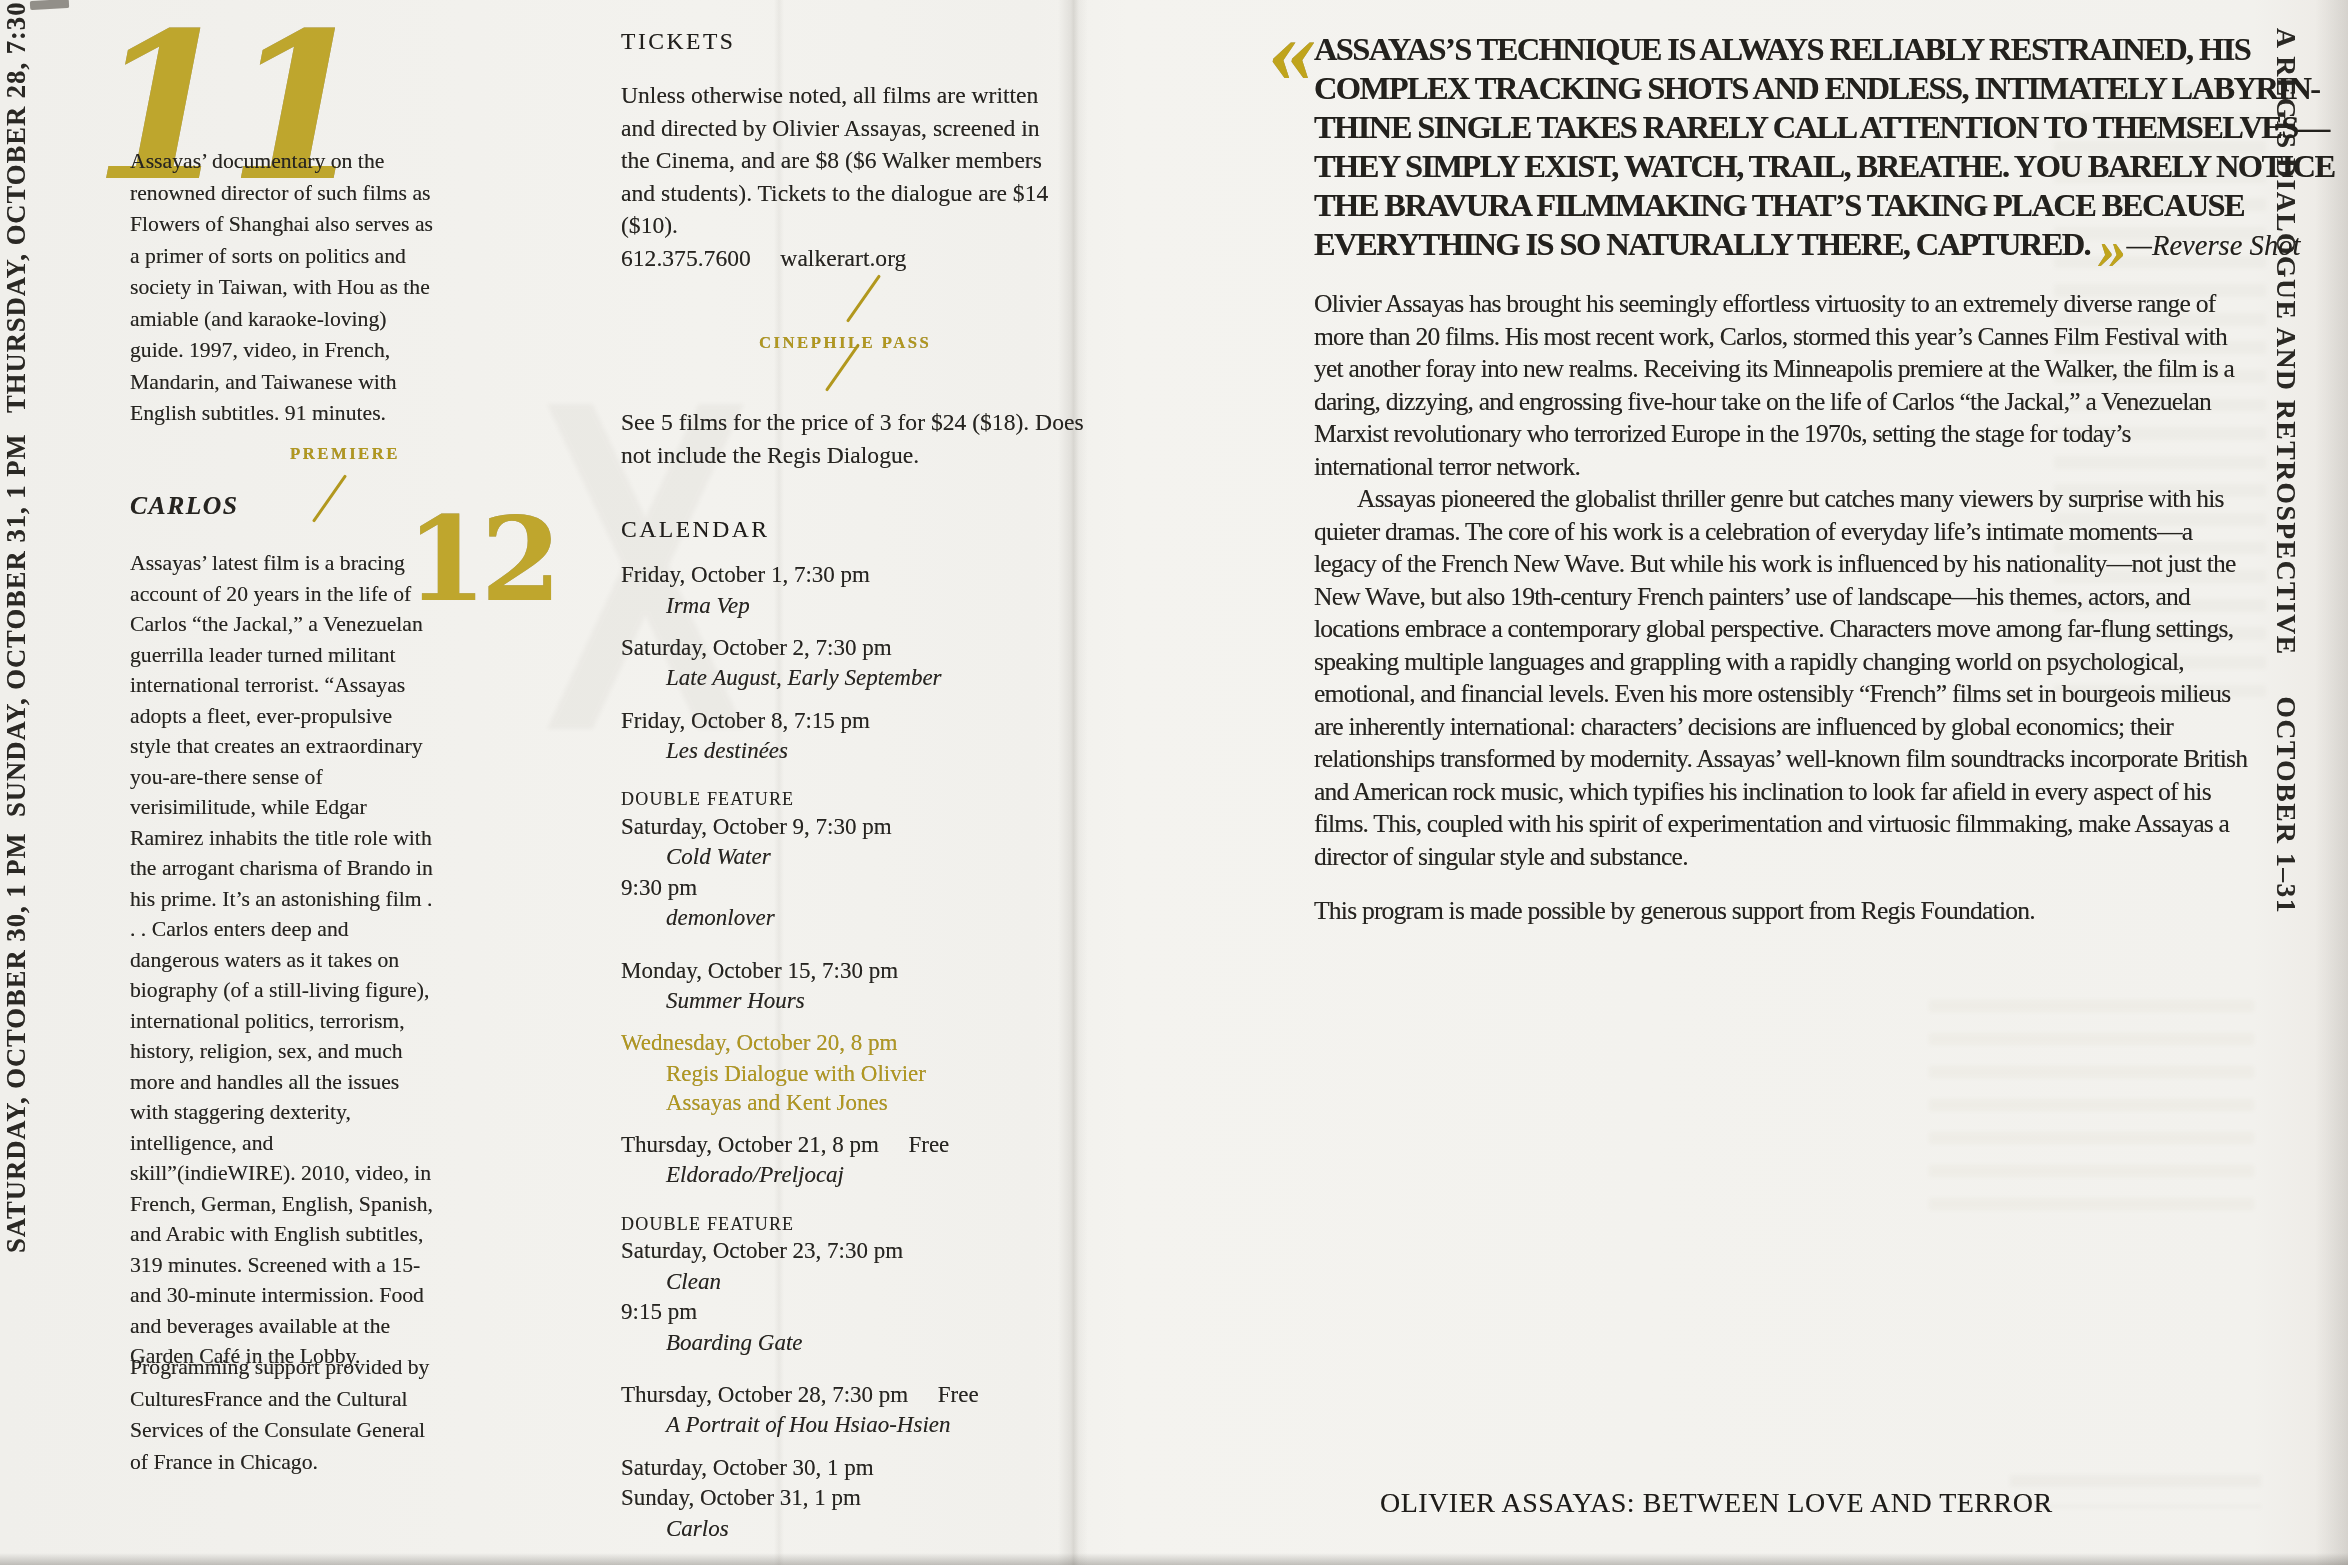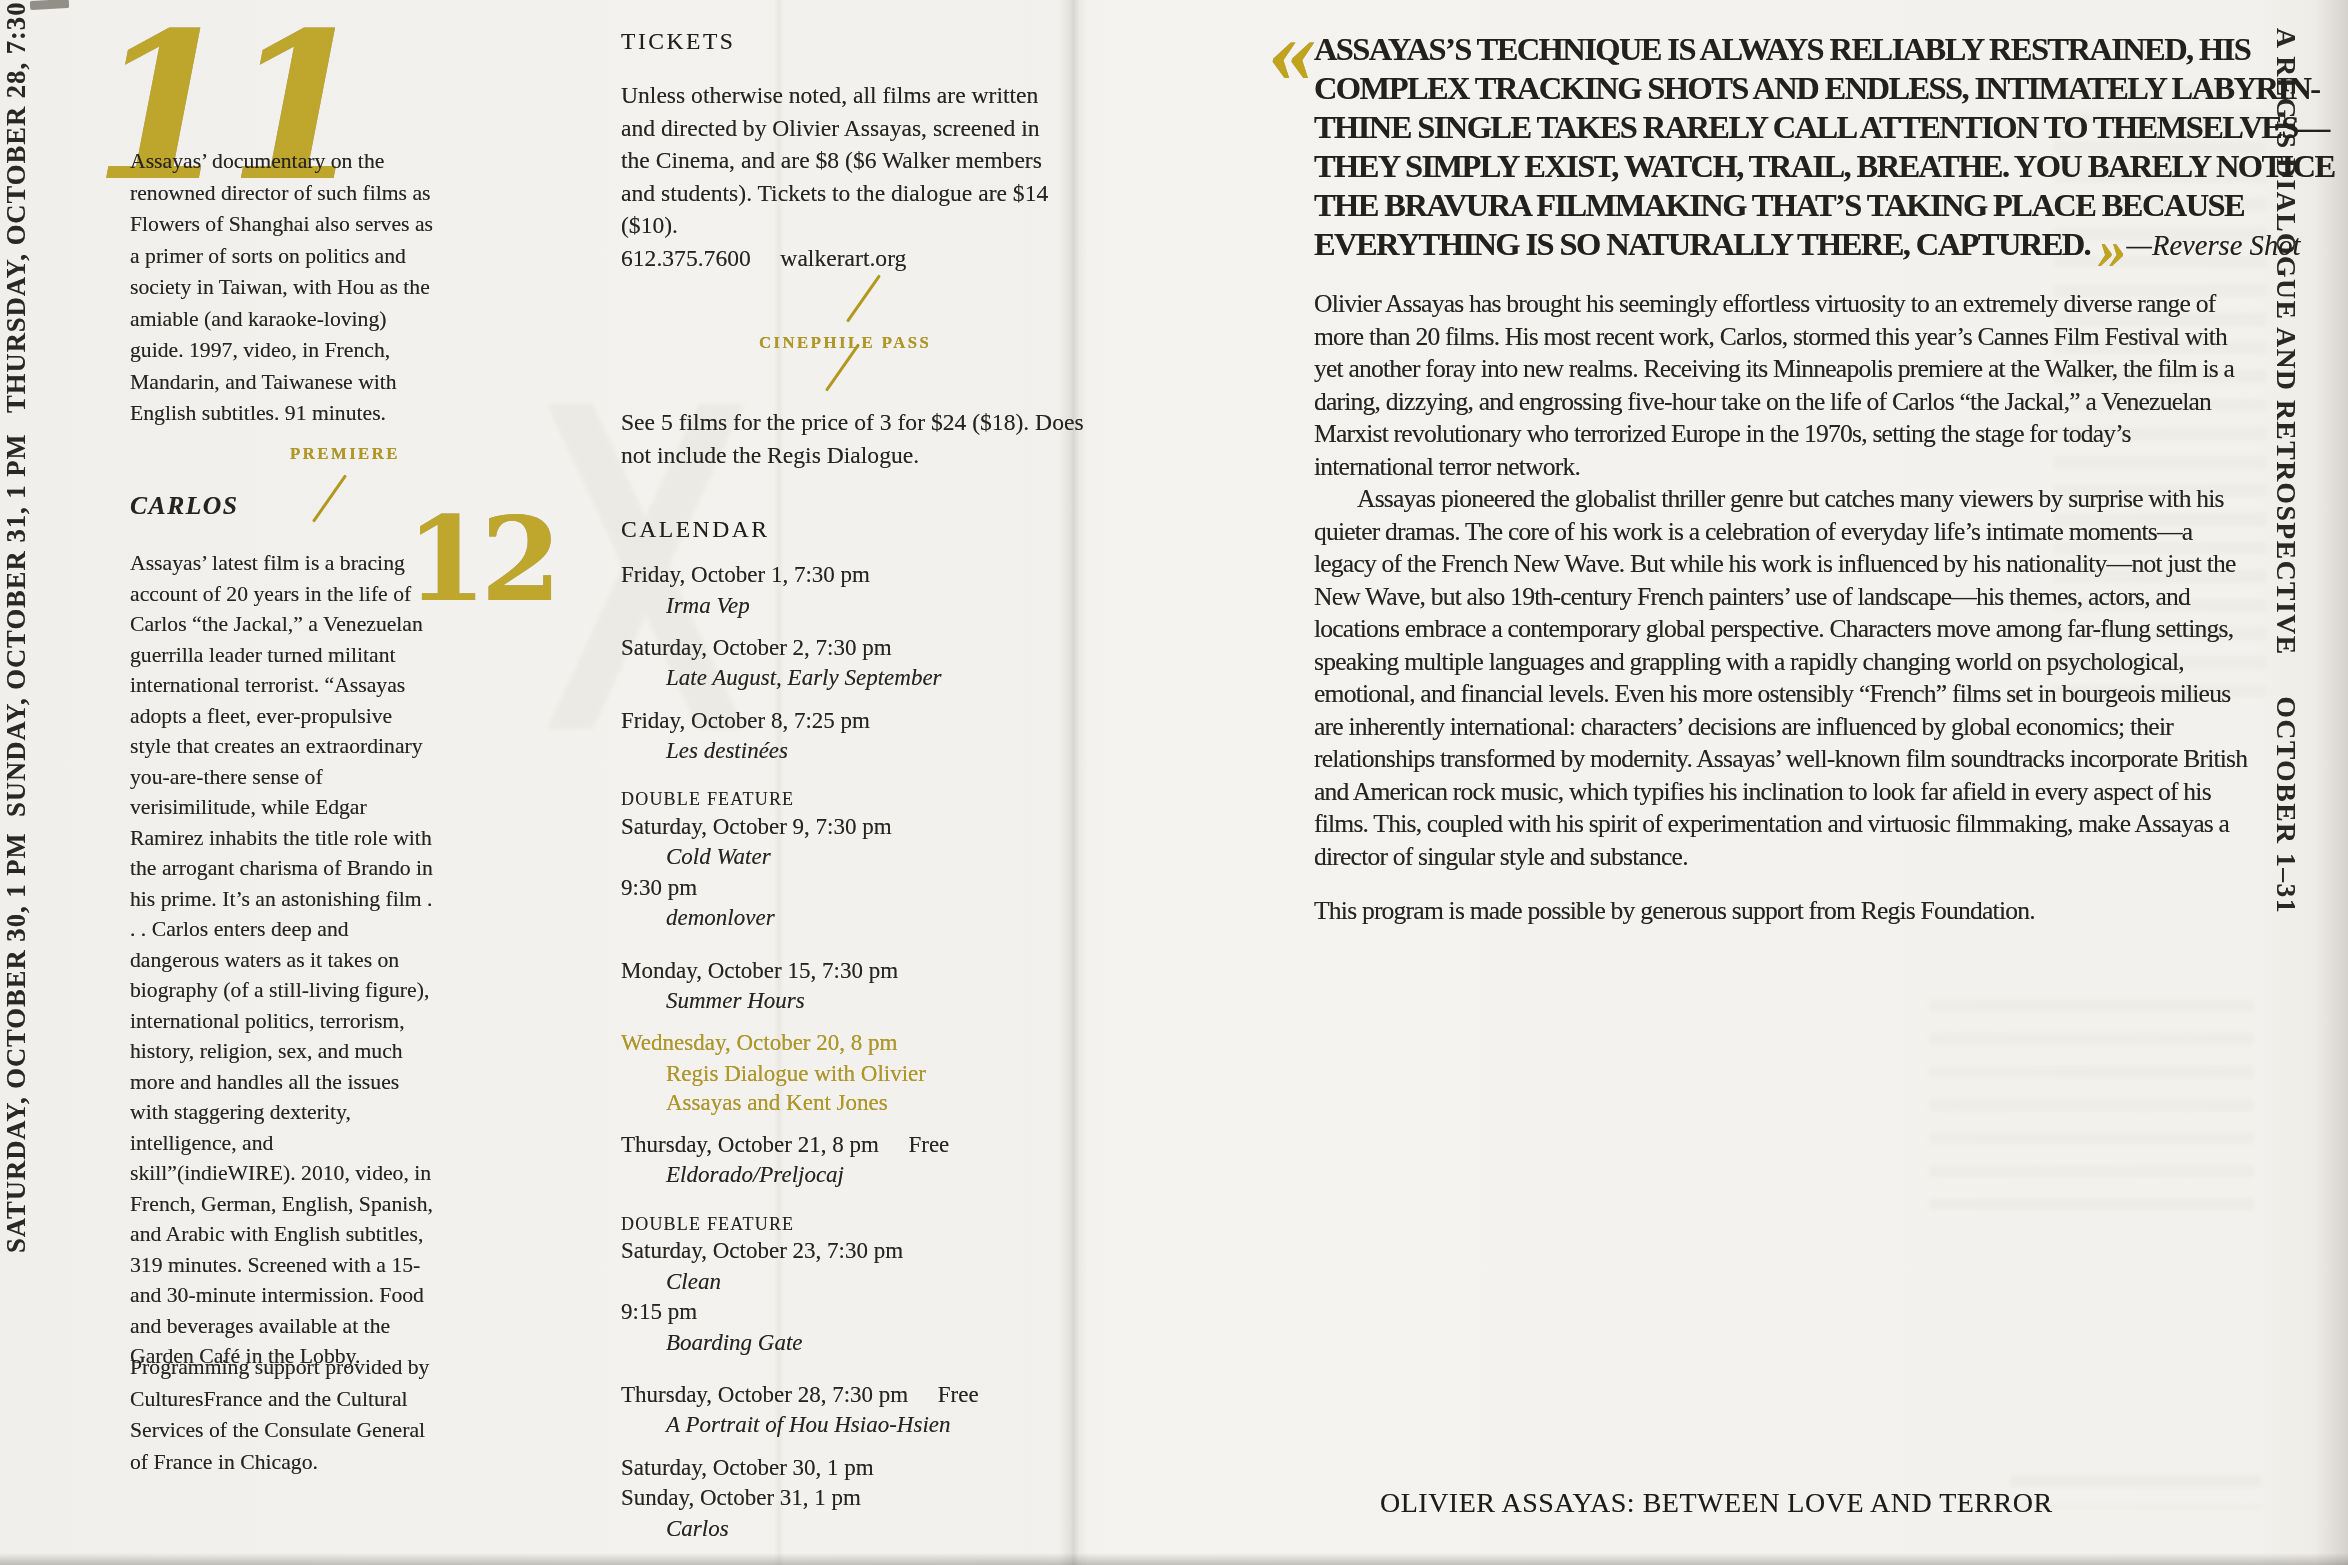--- a/index.html
+++ b/index.html
@@ -136,21 +136,21 @@
   <div class="slash" id="slash3"></div>
   <div class="abs c2" id="cine-p">See 5 films for the price of 3 for $24 ($18). Does not include the Regis Dialogue.</div>
 
   <div class="abs c2 hcaps" id="calendar-h">CALENDAR</div>
 
   <div class="abs c2" id="calendar">
     <div class="cal-line cal-date">Friday, October 1, 7:30 pm</div>
     <div class="cal-line cal-film">Irma Vep</div>
     <div class="cal-line cal-date gap">Saturday, October 2, 7:30 pm</div>
     <div class="cal-line cal-film">Late August, Early September</div>
-    <div class="cal-line cal-date gap">Friday, October 8, 7:25 pm</div>
+    <div class="cal-line cal-date gap">Friday, October 8, 7:15 pm</div>
     <div class="cal-line cal-film">Les destinées</div>
     <div class="cal-line cal-label biggap">DOUBLE FEATURE</div>
     <div class="cal-line cal-date">Saturday, October 9, 7:30 pm</div>
     <div class="cal-line cal-film">Cold Water</div>
     <div class="cal-line cal-time">9:30 pm</div>
     <div class="cal-line cal-film">demonlover</div>
     <div class="cal-line cal-date biggap">Monday, October 15, 7:30 pm</div>
     <div class="cal-line cal-film">Summer Hours</div>
     <div class="cal-line cal-date gap gold">Wednesday, October 20, 8 pm</div>
     <div class="cal-line cal-sub gold">Regis Dialogue with Olivier</div>

